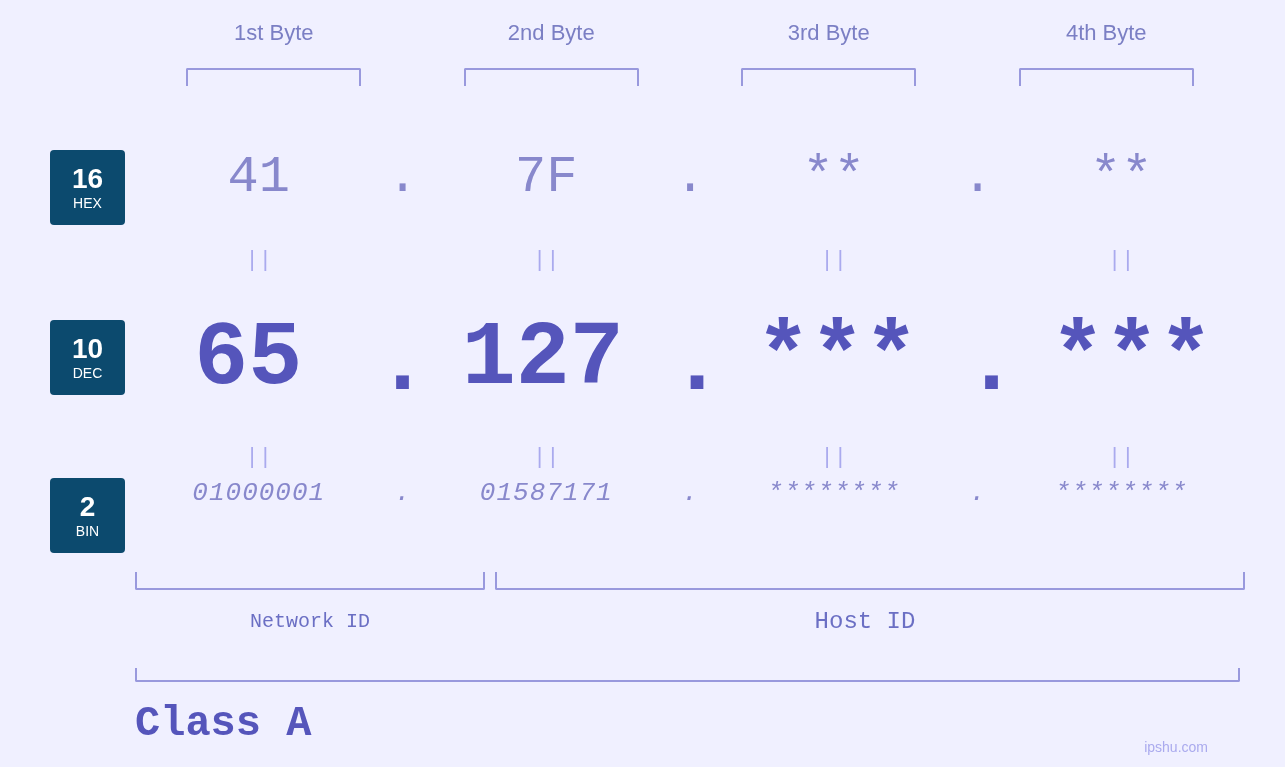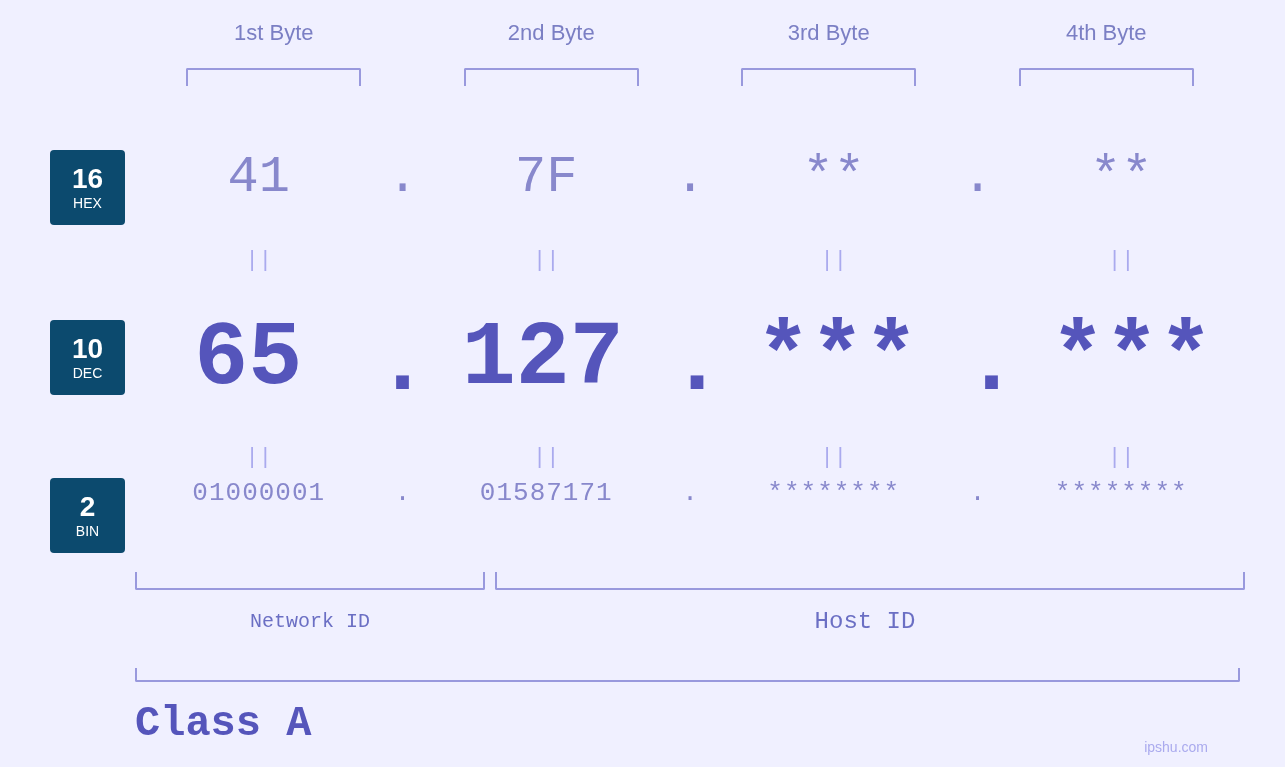--- a/index.html
+++ b/index.html
@@ -121,20 +121,21 @@
     }
 
     
     .bin-row {
       position: absolute;
       top: 478px;
       left: 135px;
       width: 1110px;
       display: flex;
       align-items: flex-start;
+      font-style: italic;
     }
 
     .row-cell {
       flex: 1;
       text-align: center;
       color: #6b6fc4;
     }
 
     .hex-value {
       font-size: 52px;

